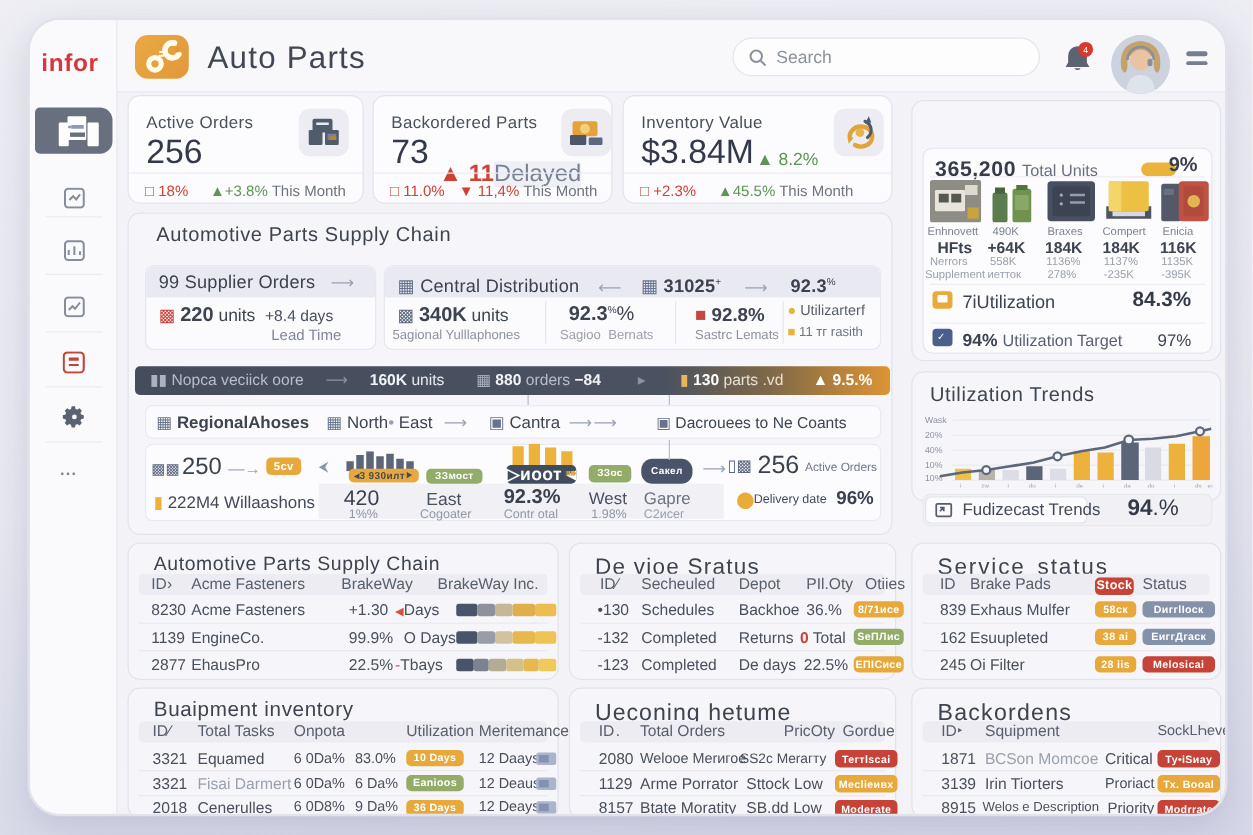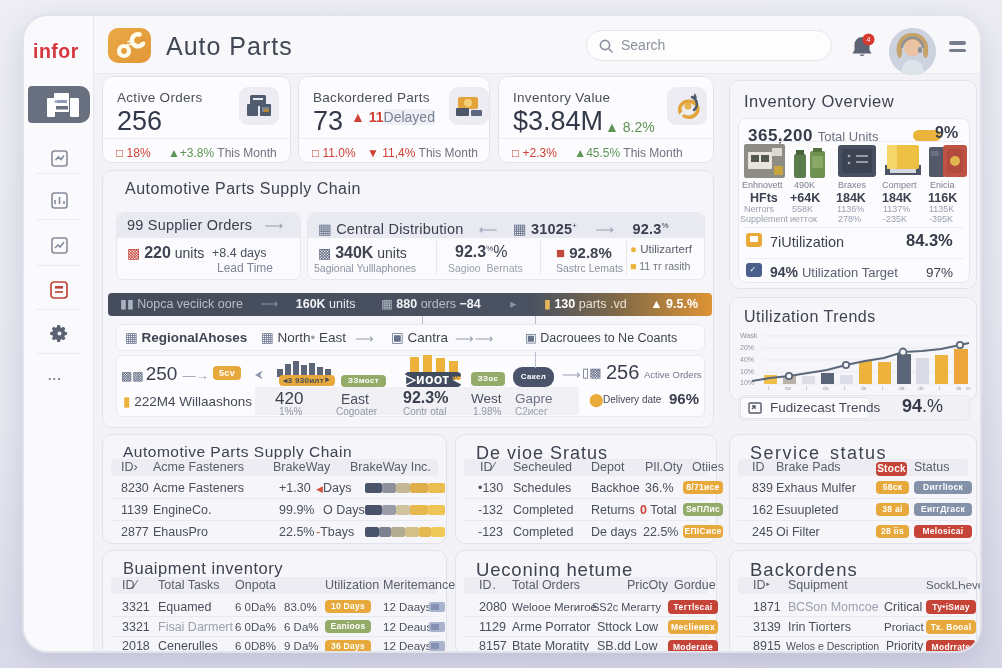--- a/index.html
+++ b/index.html
@@ -144,21 +144,21 @@
             <rect x="21" y="17" width="11" height="12" rx="1"></rect>
             <rect x="23" y="20" width="7" height="5" fill="#7b8496"></rect>
             <rect x="25" y="22" width="5" height="3" fill="#b7882f"></rect>
           </g>
         </svg></div>
     <div class="a sfoot"><span class="red">□ 18%</span> <span class="green" style="margin-left:14px">▲+3.8%</span> <span class="gray">This Month</span></div>
   </div>
   <div class="a scard" style="left:274px;width:192px">
     <div class="a stitle">Backordered Parts</div>
     <div class="a sval">73</div>
-    <div class="a" style="left:52px;top:32px;font-size:14px"><span class="red">▲ <b>11</b></span><span style="color:#7b8194;background:#eef0f5;border-radius:3px">Delayed</span></div>
+    <div class="a" style="left:52px;top:52px;font-size:19px"><span class="red">▲ <b>11</b></span><span style="color:#7b8194;background:#eef0f5;border-radius:3px">Delayed</span></div>
     <div class="a sic" style="left:150px"><svg width="40" height="38" viewBox="0 0 40 38">
           <g>
             <rect x="9" y="10" width="20" height="12" rx="2" fill="#e2a33a"></rect>
             <circle cx="19" cy="16" r="4" fill="#f3cf7a"></circle>
             <rect x="7" y="21" width="13" height="8" rx="1" fill="#4d576a"></rect>
             <rect x="22" y="23" width="11" height="6" rx="1" fill="#5d6880"></rect>
           </g>
         </svg></div>
     <div class="a sfoot"><span class="red">□ 11.0%</span> <span class="red" style="margin-left:8px">▼ 11,4%</span> <span class="gray">This Month</span></div>
   </div>
@@ -257,21 +257,20 @@
     <div class="c" style="left:368px;top:220px;font-size:13.5px;color:#4a505e">West</div>
     <div class="c" style="left:370px;top:235px;font-size:10px;color:#9297a5">1.98%</div>
     <div class="c" style="left:412px;top:220px;font-size:13.5px;color:#6b7180">Gapre</div>
     <div class="c" style="left:412px;top:235px;font-size:10px;color:#9aa0ae">C2исег</div>
     <div class="c" style="left:486px;top:221px;color:#e9ab3a;font-size:13px">⬤</div>
     <div class="c" style="left:500px;top:223px;font-size:10px;color:#434956">Delivery date</div>
     <div class="c" style="left:566px;top:219px;font-size:15px;color:#3a404e"><b>96%</b></div>
   </div>
 
   <div class="a panel" id="inv" style="left:705px;top:64px;width:248px;height:209px">
-    <div class="ttitle" style="left:14px;top:11px;font-size:16.5px">Inventory Overview</div>
     <div class="a white" style="left:8px;top:37px;width:232px;height:165px"></div>
     <div class="c" style="left:18px;top:45px;font-size:17px;color:#363c49"><b style="letter-spacing:.5px">365,200</b> <span style="font-size:13px;color:#6b7180">Total Units</span></div>
     <div class="c" style="left:183px;top:49px;width:28px;height:11px;border-radius:6px;background:#eab33c"></div>
     <div class="c" style="left:205px;top:43px;font-size:16px;color:#3a404d"><b>9%</b></div>
     <div class="c" style="left:14px;top:60px;width:220px;height:1px;background:#ededf3"></div>
 
     <svg class="a" style="left:14px;top:63px" width="41" height="34">
         <rect width="41" height="34" rx="2" fill="#8d8d85"></rect>
         <rect x="4" y="8" width="24" height="17" rx="1" fill="#e8e5dd"></rect>
         <rect x="7" y="11" width="8" height="7" fill="#55584f"></rect>

